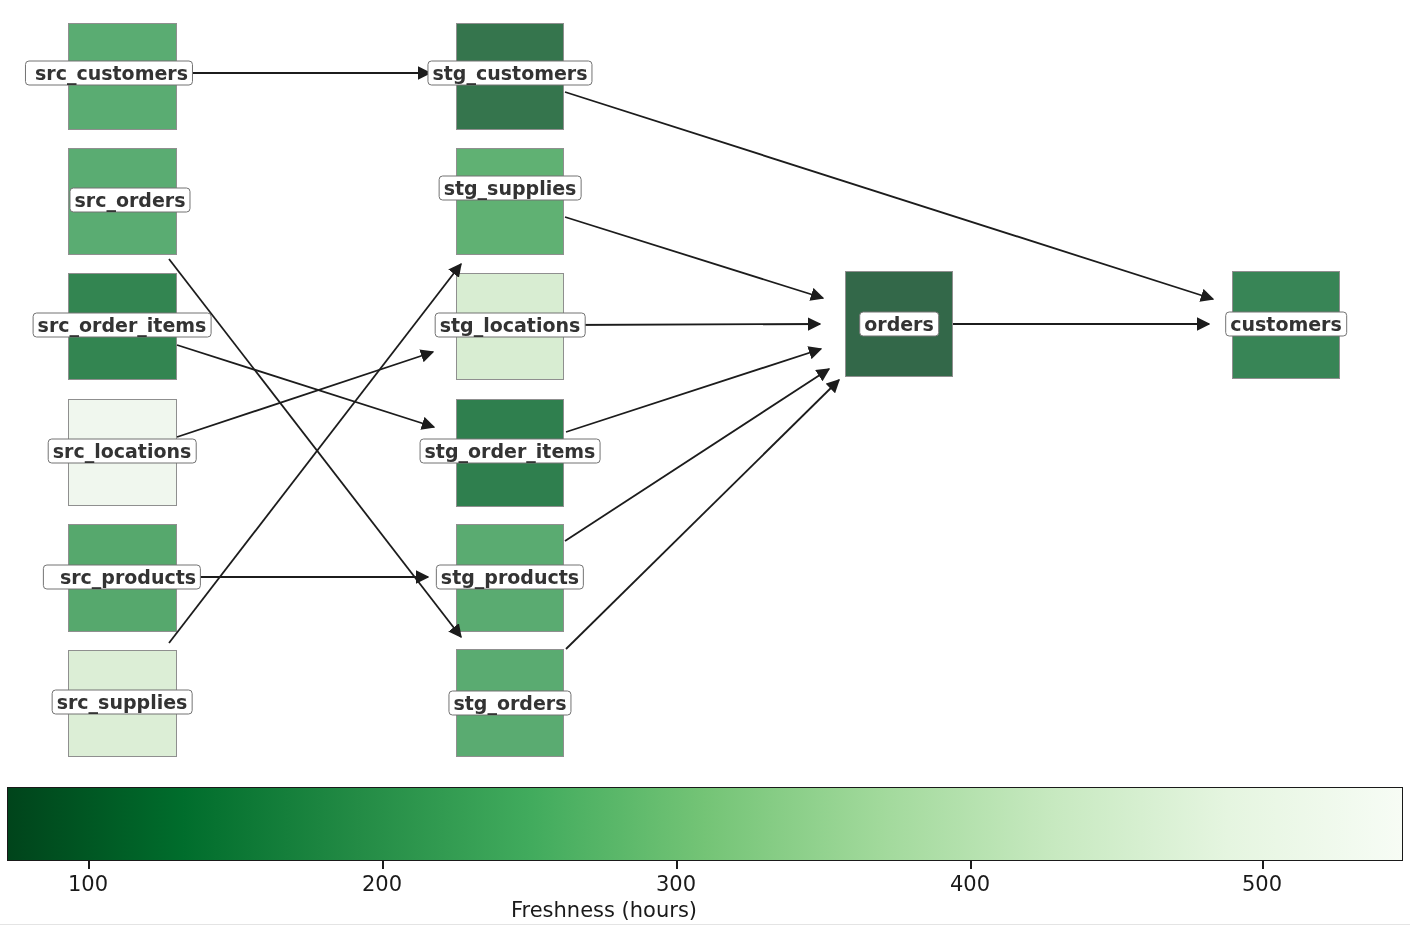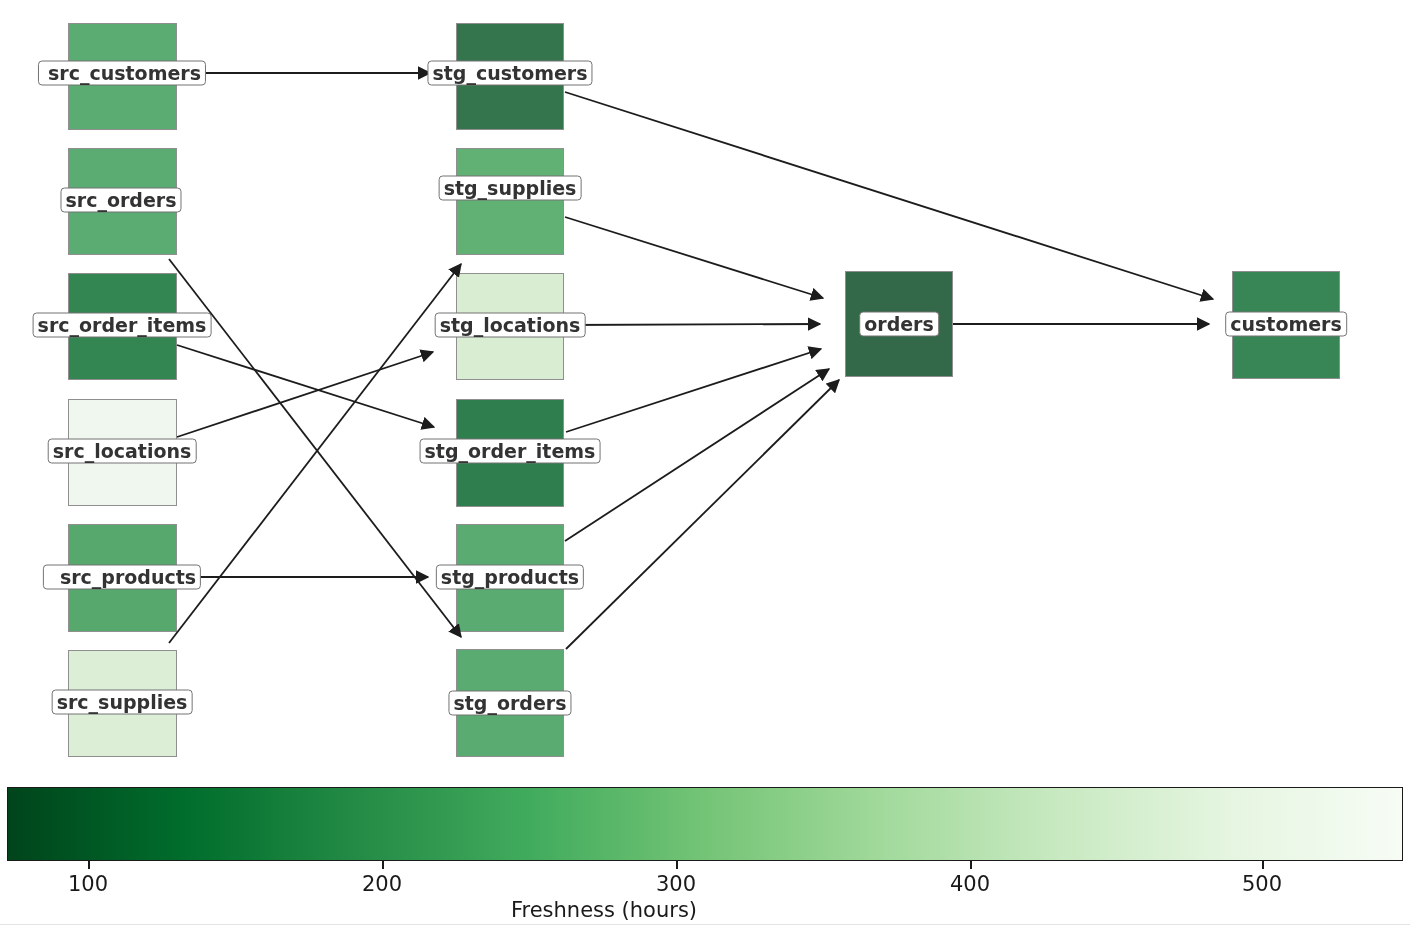--- a/index.html
+++ b/index.html
@@ -99,22 +99,22 @@
       <line x1="169" y1="643" x2="461" y2="264" stroke="#1c1c1c" stroke-width="1.8" marker-end="url(#arrowhead)"></line>
       <line x1="565" y1="92" x2="1213" y2="299" stroke="#1c1c1c" stroke-width="1.8" marker-end="url(#arrowhead)"></line>
       <line x1="565" y1="217" x2="823" y2="298" stroke="#1c1c1c" stroke-width="1.8" marker-end="url(#arrowhead)"></line>
       <line x1="565" y1="325" x2="820" y2="324" stroke="#1c1c1c" stroke-width="1.8" marker-end="url(#arrowhead)"></line>
       <line x1="566" y1="432" x2="821" y2="349" stroke="#1c1c1c" stroke-width="1.8" marker-end="url(#arrowhead)"></line>
       <line x1="565" y1="541" x2="829" y2="369" stroke="#1c1c1c" stroke-width="1.8" marker-end="url(#arrowhead)"></line>
       <line x1="566" y1="649" x2="839" y2="380" stroke="#1c1c1c" stroke-width="1.8" marker-end="url(#arrowhead)"></line>
       <line x1="953" y1="324" x2="1209" y2="324" stroke="#1c1c1c" stroke-width="1.8" marker-end="url(#arrowhead)"></line>
     </svg>
   <div id="label-layer">
-      <div class="node-label" style="left: 122px; top: 73px; padding-left: 9px;">src_customers</div>
-      <div class="node-label" style="left: 121px; top: 200px;">src_orders</div>
+      <div class="node-label" style="left: 109px; top: 73px; padding-left: 9px;">src_customers</div>
+      <div class="node-label" style="left: 130px; top: 200px;">src_orders</div>
       <div class="node-label" style="left: 122px; top: 325px;">src_order_items</div>
       <div class="node-label" style="left: 122px; top: 451px;">src_locations</div>
       <div class="node-label" style="left: 122px; top: 577px; padding-left: 16px;">src_products</div>
       <div class="node-label" style="left: 122px; top: 702px;">src_supplies</div>
       <div class="node-label" style="left: 510px; top: 73px;">stg_customers</div>
       <div class="node-label" style="left: 510px; top: 188px; text-align: right;">stg_supplies</div>
       <div class="node-label" style="left: 510px; top: 325px;">stg_locations</div>
       <div class="node-label" style="left: 510px; top: 451px;">stg_order_items</div>
       <div class="node-label" style="left: 510px; top: 577px;">stg_products</div>
       <div class="node-label" style="left: 510px; top: 703px;">stg_orders</div>

